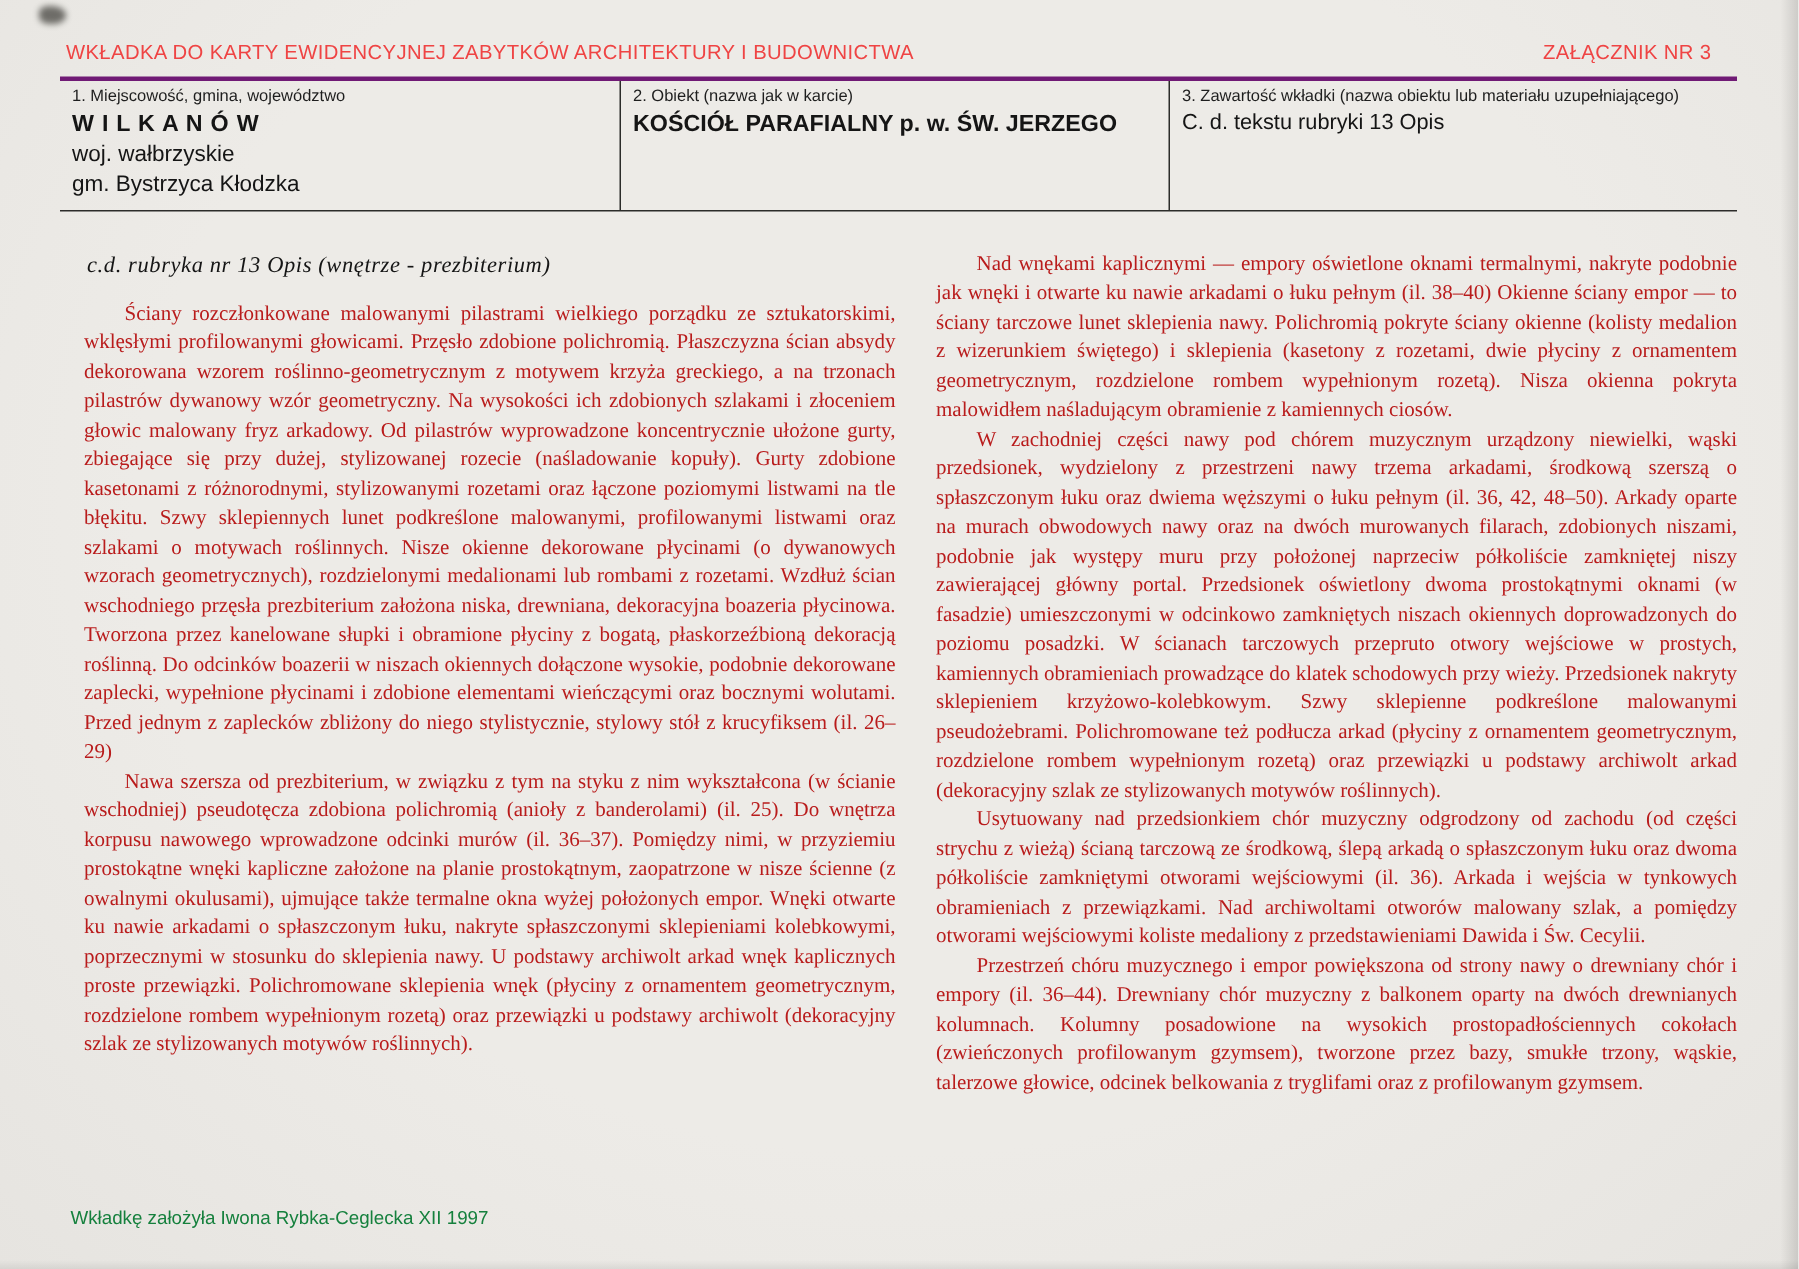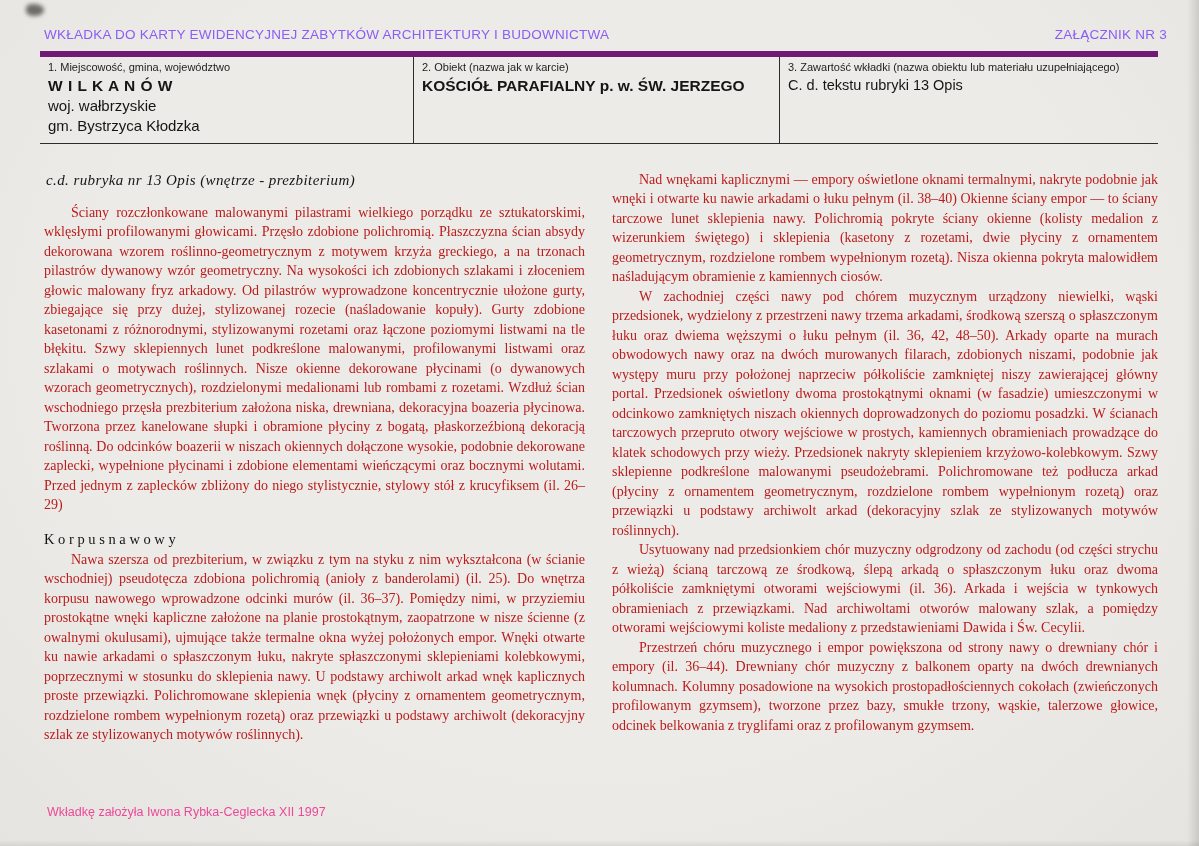--- a/index.html
+++ b/index.html
@@ -30,31 +30,31 @@
   .edge-shade-bottom {
     position: absolute; left: 0; bottom: 0; width: 100%; height: 6px;
     background: linear-gradient(180deg, rgba(0,0,0,0), rgba(0,0,0,0.07));
   }
 
   
   .top-header {
     display: flex;
     justify-content: space-between;
     align-items: baseline;
-    padding: 27px 32px 9px 44px;
+    padding: 27px 58px 9px 44px;
     font-family: "Liberation Sans", sans-serif;
     font-size: 13.5px;
     letter-spacing: 0.25px;
-    color: #8b5cf6;
+    color: #ef4444;
   }
 
   
   .form-table {
     margin: 0 41px 0 40px;
-    border-top: 6px solid #701a75;
+    border-top: 3px solid #701a75;
     border-bottom: 1.5px solid #2c2c2a;
     display: flex;
     align-items: stretch;
     background: transparent;
   }
   .form-cell { padding: 4px 10px 7px 8px; }
   .form-cell + .form-cell { border-left: 1.2px solid #2c2c2a; }
   .cell-location { width: 373px; }
   .cell-object { width: 366px; }
   .cell-contents { flex: 1; }
@@ -86,21 +86,21 @@
   .contents-value {
     font-family: "Liberation Sans", sans-serif;
     font-size: 14.5px;
     line-height: 1.35;
   }
 
   
   .body-columns {
     display: flex;
     gap: 27px;
-    padding: 26px 41px 0 44px;
+    padding: 26px 41px 0 56px;
   }
   .col-left { width: 541px; flex: none; }
   .col-right { flex: 1; }
 
   .section-heading {
     font-style: italic;
     font-size: 15px;
     letter-spacing: 0.4px;
     margin: 2px 0 14px 2px;
   }
@@ -117,21 +117,21 @@
     color: #b91c1c;
   }
 
   
   .footer-note {
     position: absolute;
     left: 47px;
     bottom: 27px;
     font-family: "Liberation Sans", sans-serif;
     font-size: 12.5px;
-    color: #ec4899;
+    color: #15803d;
   }
 </style>
 </head>
 <body>
 
 <div class="artifact-corner"></div>
 <div class="edge-shade-right"></div>
 <div class="edge-shade-bottom"></div>
 
 <div class="top-header">
@@ -153,21 +153,20 @@
   <div class="form-cell cell-contents">
     <div class="field-label">3. Zawartość wkładki (nazwa obiektu lub materiału uzupełniającego)</div>
     <div class="contents-value">C. d. tekstu rubryki 13 Opis</div>
   </div>
 </div>
 
 <div class="body-columns">
   <div class="col-left">
     <div class="section-heading">c.d. rubryka nr 13 Opis (wnętrze - prezbiterium)</div>
     <p class="body-para">Ściany rozczłonkowane malowanymi pilastrami wielkiego porządku ze sztukatorskimi, wklęsłymi profilowanymi głowicami. Przęsło zdobione polichromią. Płaszczyzna ścian absydy dekorowana wzorem roślinno-geometrycznym z motywem krzyża greckiego, a na trzonach pilastrów dywanowy wzór geometryczny. Na wysokości ich zdobionych szlakami i złoceniem głowic malowany fryz arkadowy. Od pilastrów wyprowadzone koncentrycznie ułożone gurty, zbiegające się przy dużej, stylizowanej rozecie (naśladowanie kopuły). Gurty zdobione kasetonami z różnorodnymi, stylizowanymi rozetami oraz łączone poziomymi listwami na tle błękitu. Szwy sklepiennych lunet podkreślone malowanymi, profilowanymi listwami oraz szlakami o motywach roślinnych. Nisze okienne dekorowane płycinami (o dywanowych wzorach geometrycznych), rozdzielonymi medalionami lub rombami z rozetami. Wzdłuż ścian wschodniego przęsła prezbiterium założona niska, drewniana, dekoracyjna boazeria płycinowa. Tworzona przez kanelowane słupki i obramione płyciny z bogatą, płaskorzeźbioną dekoracją roślinną. Do odcinków boazerii w niszach okiennych dołączone wysokie, podobnie dekorowane zaplecki, wypełnione płycinami i zdobione elementami wieńczącymi oraz bocznymi wolutami. Przed jednym z zaplecków zbliżony do niego stylistycznie, stylowy stół z krucyfiksem (il. 26–29)</p>
-    <div class="subsection-heading">K o r p u s   n a w o w y</div>
     <p class="body-para">Nawa szersza od prezbiterium, w związku z tym na styku z nim wykształcona (w ścianie wschodniej) pseudotęcza zdobiona polichromią (anioły z banderolami) (il. 25). Do wnętrza korpusu nawowego wprowadzone odcinki murów (il. 36–37). Pomiędzy nimi, w przyziemiu prostokątne wnęki kapliczne założone na planie prostokątnym, zaopatrzone w nisze ścienne (z owalnymi okulusami), ujmujące także termalne okna wyżej położonych empor. Wnęki otwarte ku nawie arkadami o spłaszczonym łuku, nakryte spłaszczonymi sklepieniami kolebkowymi, poprzecznymi w stosunku do sklepienia nawy. U podstawy archiwolt arkad wnęk kaplicznych proste przewiązki. Polichromowane sklepienia wnęk (płyciny z ornamentem geometrycznym, rozdzielone rombem wypełnionym rozetą) oraz przewiązki u podstawy archiwolt (dekoracyjny szlak ze stylizowanych motywów roślinnych).</p>
   </div>
   <div class="col-right">
     <p class="body-para">Nad wnękami kaplicznymi — empory oświetlone oknami termalnymi, nakryte podobnie jak wnęki i otwarte ku nawie arkadami o łuku pełnym (il. 38–40) Okienne ściany empor — to ściany tarczowe lunet sklepienia nawy. Polichromią pokryte ściany okienne (kolisty medalion z wizerunkiem świętego) i sklepienia (kasetony z rozetami, dwie płyciny z ornamentem geometrycznym, rozdzielone rombem wypełnionym rozetą). Nisza okienna pokryta malowidłem naśladującym obramienie z kamiennych ciosów.</p>
     <p class="body-para">W zachodniej części nawy pod chórem muzycznym urządzony niewielki, wąski przedsionek, wydzielony z przestrzeni nawy trzema arkadami, środkową szerszą o spłaszczonym łuku oraz dwiema węższymi o łuku pełnym (il. 36, 42, 48–50). Arkady oparte na murach obwodowych nawy oraz na dwóch murowanych filarach, zdobionych niszami, podobnie jak występy muru przy położonej naprzeciw półkoliście zamkniętej niszy zawierającej główny portal. Przedsionek oświetlony dwoma prostokątnymi oknami (w fasadzie) umieszczonymi w odcinkowo zamkniętych niszach okiennych doprowadzonych do poziomu posadzki. W ścianach tarczowych przepruto otwory wejściowe w prostych, kamiennych obramieniach prowadzące do klatek schodowych przy wieży. Przedsionek nakryty sklepieniem krzyżowo-kolebkowym. Szwy sklepienne podkreślone malowanymi pseudożebrami. Polichromowane też podłucza arkad (płyciny z ornamentem geometrycznym, rozdzielone rombem wypełnionym rozetą) oraz przewiązki u podstawy archiwolt arkad (dekoracyjny szlak ze stylizowanych motywów roślinnych).</p>
     <p class="body-para">Usytuowany nad przedsionkiem chór muzyczny odgrodzony od zachodu (od części strychu z wieżą) ścianą tarczową ze środkową, ślepą arkadą o spłaszczonym łuku oraz dwoma półkoliście zamkniętymi otworami wejściowymi (il. 36). Arkada i wejścia w tynkowych obramieniach z przewiązkami. Nad archiwoltami otworów malowany szlak, a pomiędzy otworami wejściowymi koliste medaliony z przedstawieniami Dawida i Św. Cecylii.</p>
     <p class="body-para">Przestrzeń chóru muzycznego i empor powiększona od strony nawy o drewniany chór i empory (il. 36–44). Drewniany chór muzyczny z balkonem oparty na dwóch drewnianych kolumnach. Kolumny posadowione na wysokich prostopadłościennych cokołach (zwieńczonych profilowanym gzymsem), tworzone przez bazy, smukłe trzony, wąskie, talerzowe głowice, odcinek belkowania z tryglifami oraz z profilowanym gzymsem.</p>
   </div>
 </div>
 

